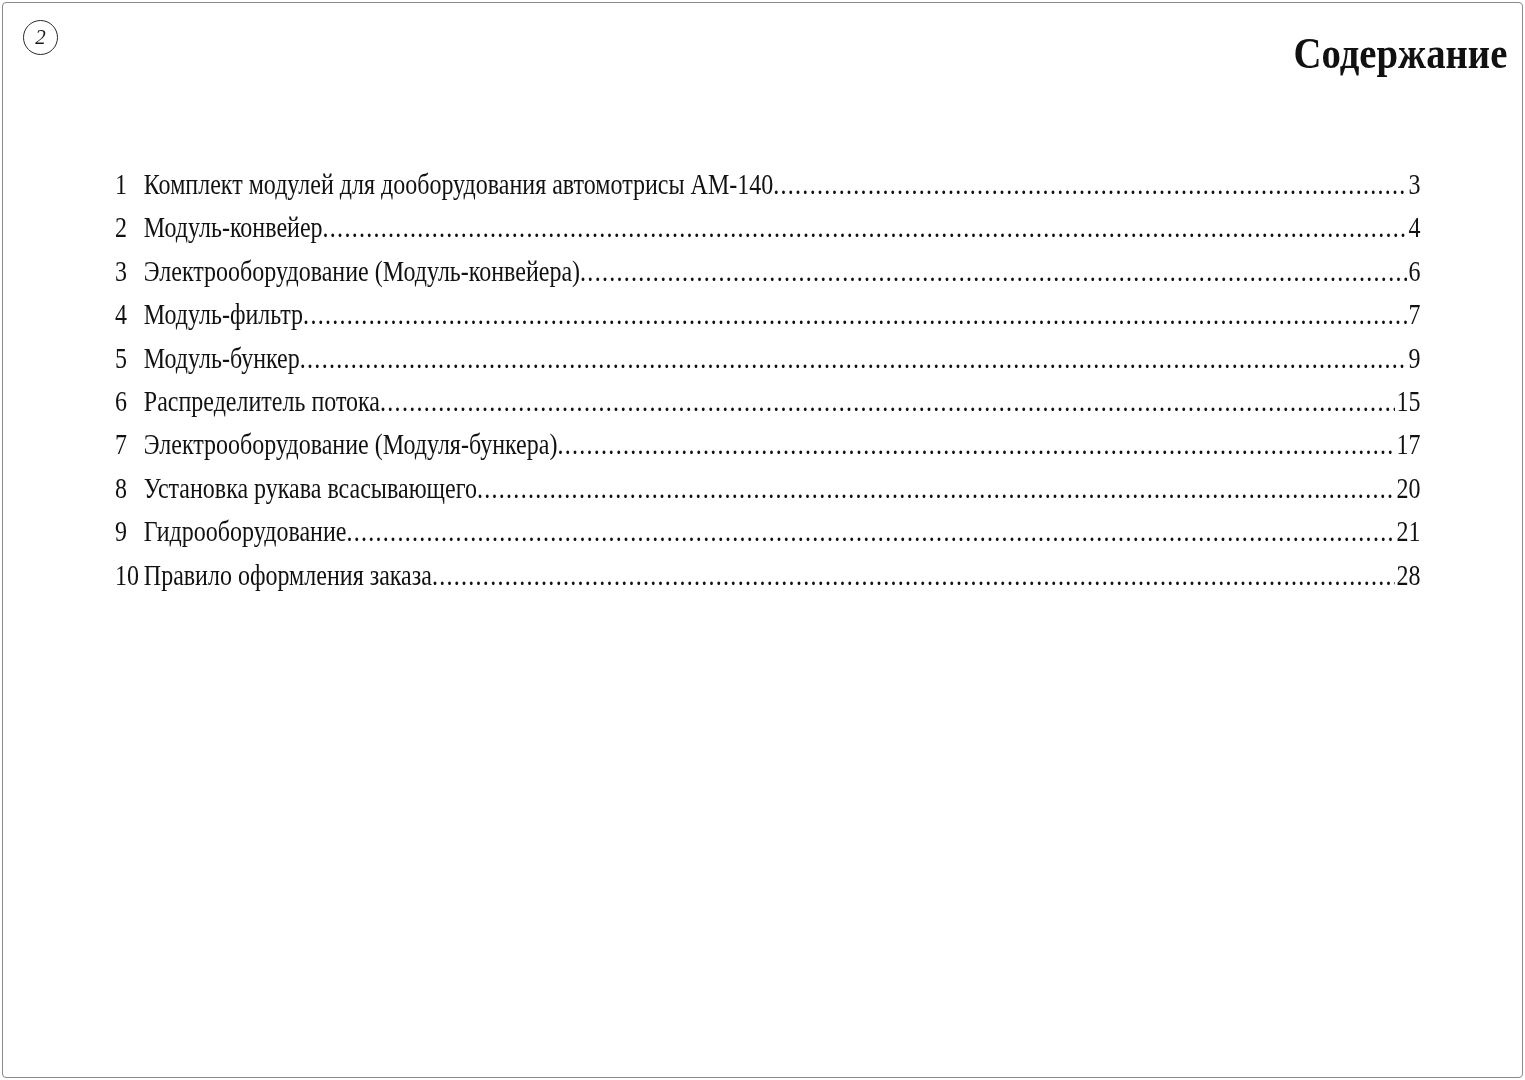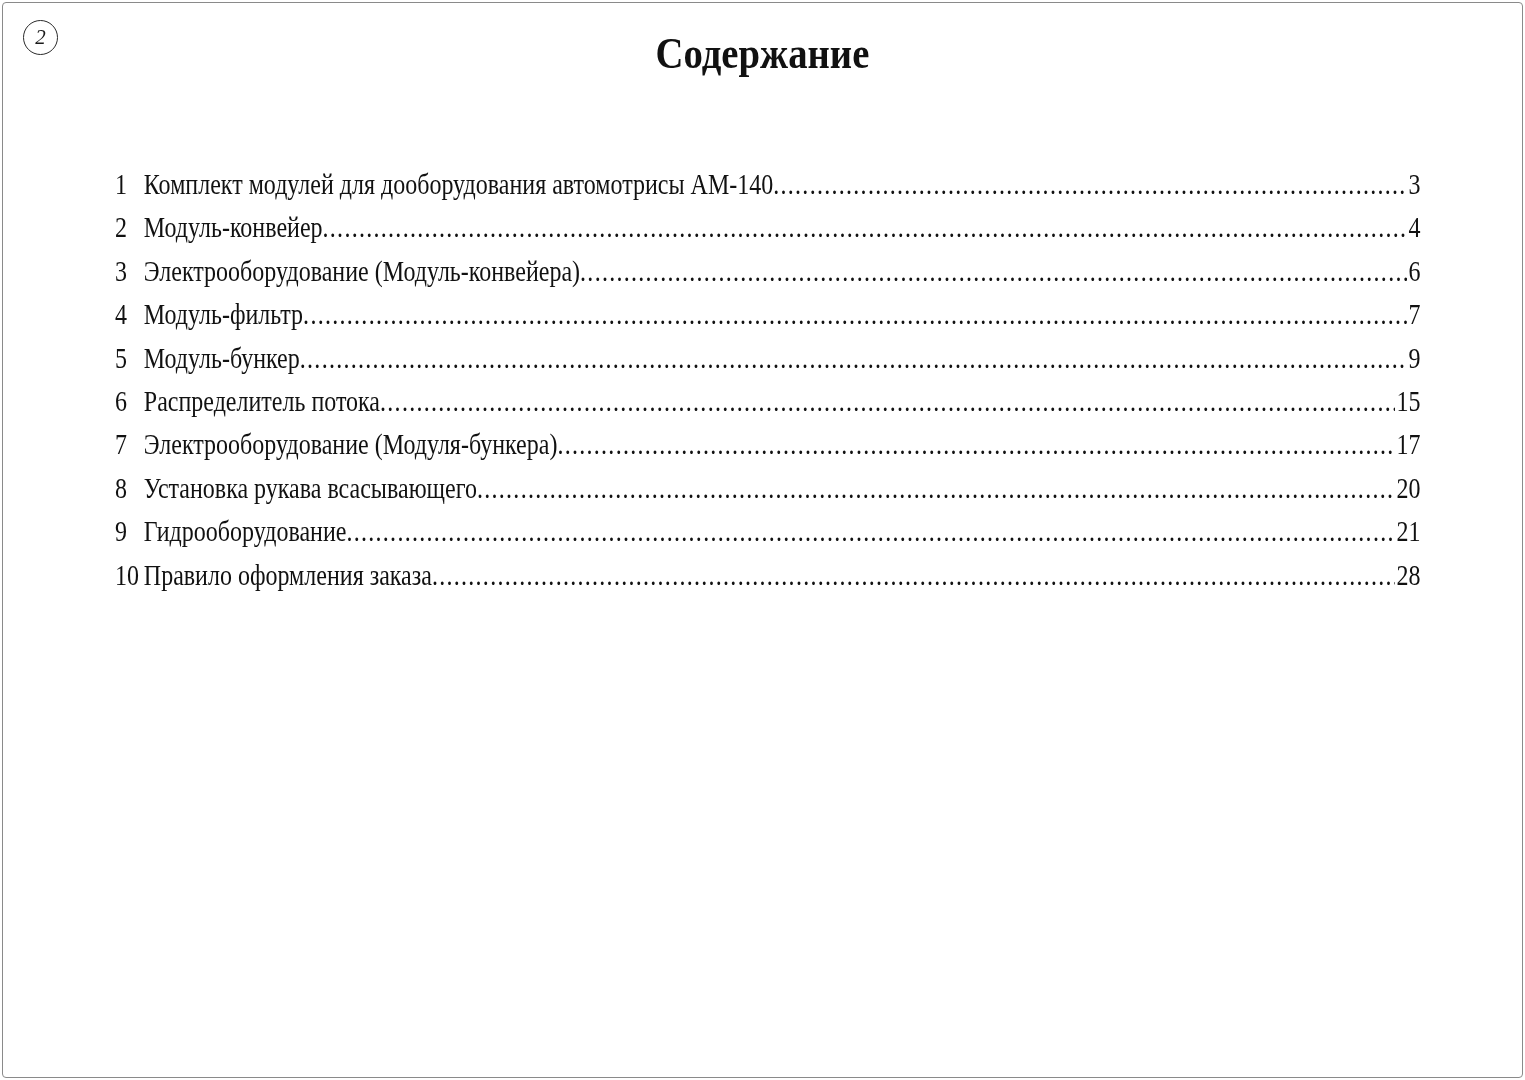--- a/index.html
+++ b/index.html
@@ -33,21 +33,21 @@
     font-style: italic;
     font-size: 21px;
     color: #1a1a1a;
     box-sizing: border-box;
   }
   .title-wrap {
     position: absolute;
     top: 28px;
     left: 0;
     width: 100%;
-    text-align: center;
+    text-align: right;
   }
   .title-text {
     display: inline-block;
     font-weight: bold;
     font-size: 44px;
     line-height: 46px;
     transform: scaleX(0.88);
     transform-origin: 50% 50%;
     white-space: nowrap;
   }

